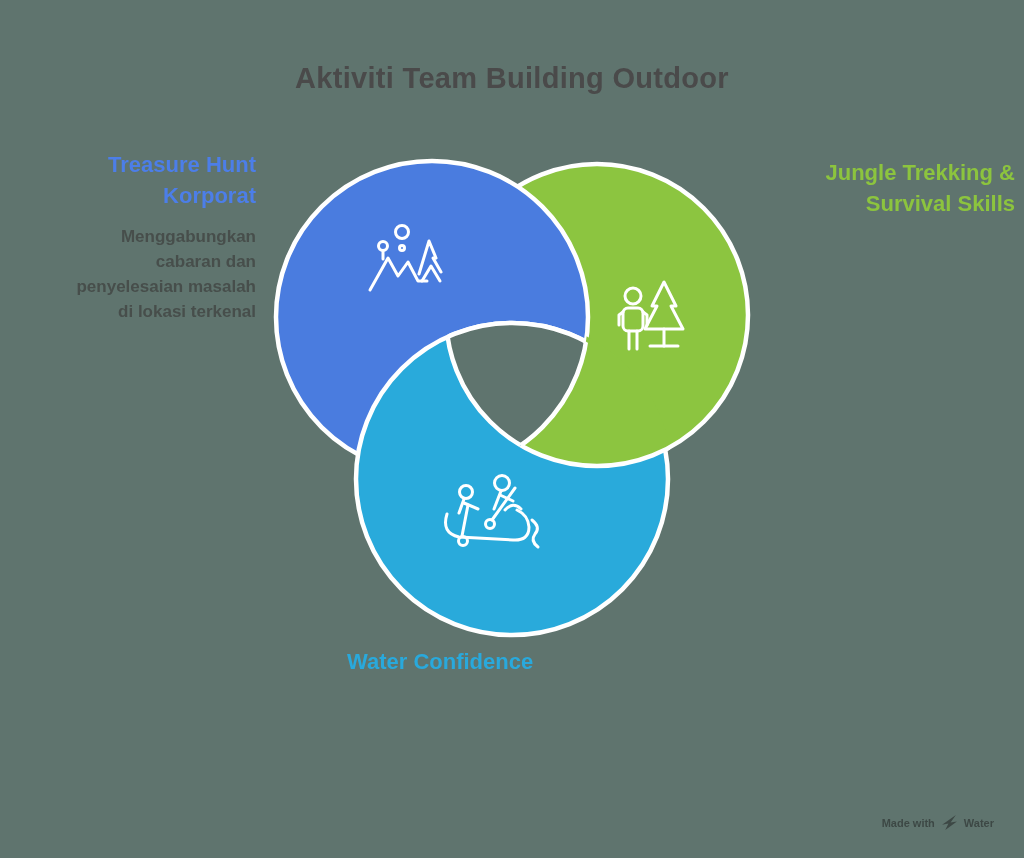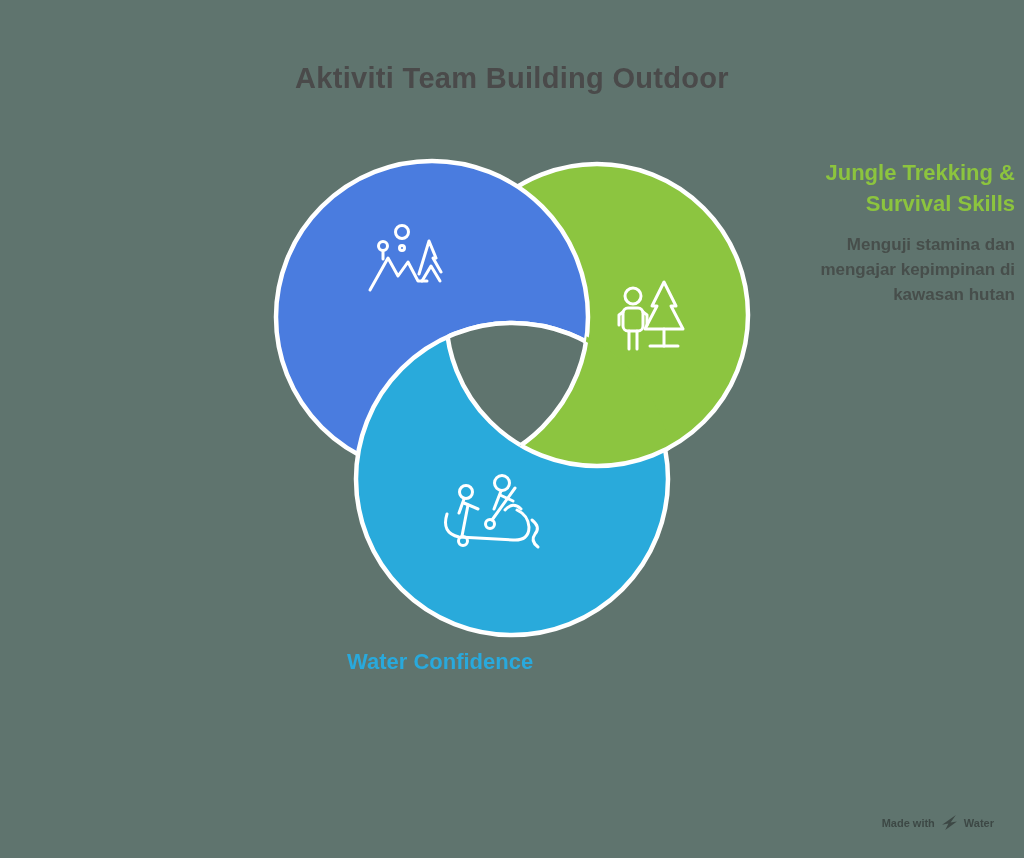--- a/index.html
+++ b/index.html
@@ -127,24 +127,27 @@
       <path d="M515 488 L492 520"></path>
       <circle cx="490" cy="524" r="4.5"></circle>
       <path d="M468 505 L462 536"></path>
       <circle cx="463" cy="541" r="4.5"></circle>
       <path d="M447 514 Q441 533 459 537 L513 540 Q529 541 529 527 Q528 515 517 510"></path>
       <path d="M505 510 Q513 501 521 509"></path>
       <path d="M532 520 q9 7 3 14 q-5 7 3 13"></path>
     </g>
   </svg>
 
+  <div class="label label-left">
+    <h2><span>Treasure Hunt</span><br><span>Korporat</span></h2>
+    <p><span>Menggabungkan</span><br><span>cabaran dan</span><br><span>penyelesaian masalah</span><br><span>di lokasi terkenal</span></p>
+  </div>
 
   <div class="label label-right">
     <h2><span>Jungle Trekking &amp;</span><br><span>Survival Skills</span></h2>
-    <p><span>Menguji stamina dan</span><br><span>mengajar kepimpinan di</span><br><span>kawasan hutan</span></p>
   </div>
 
   <div class="label label-bottom">
     <h2><span>Water Confidence</span><br></h2>
   </div>
 
   <a class="watermark">
     <span>Made with</span>
     <svg width="17" height="17" viewBox="0 0 16 16">
       <path d="M1 10 L14 1 L9 8 L15 7 L4 15 L7 9 Z" fill="currentColor"></path>

